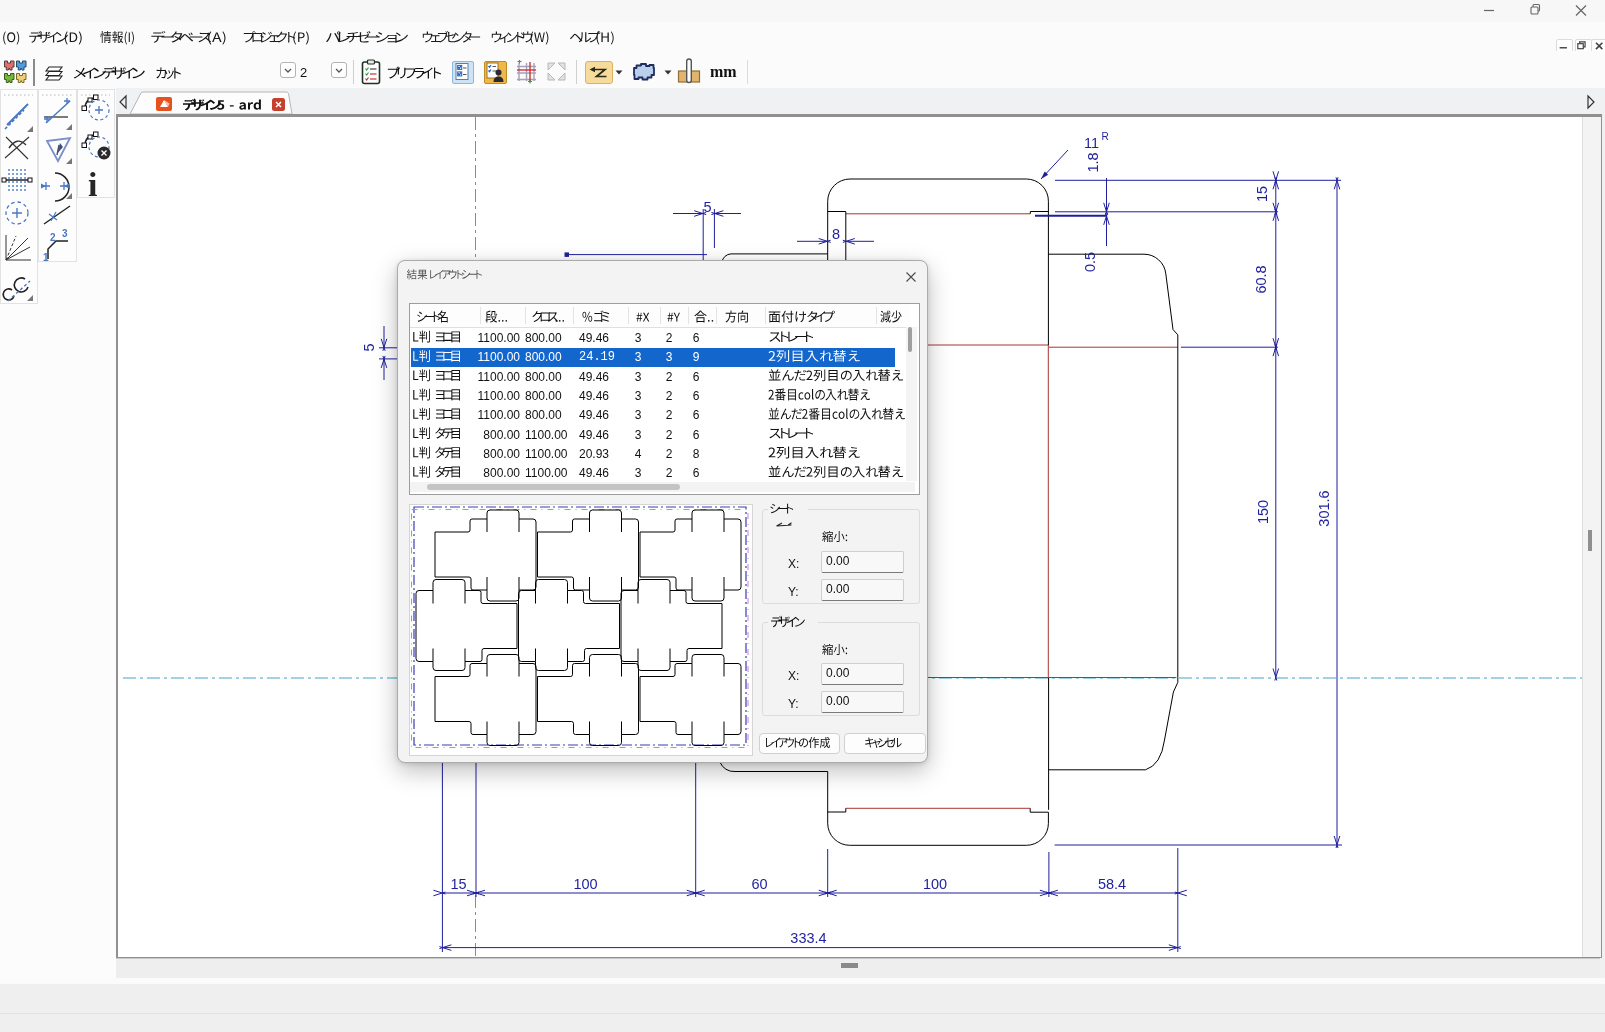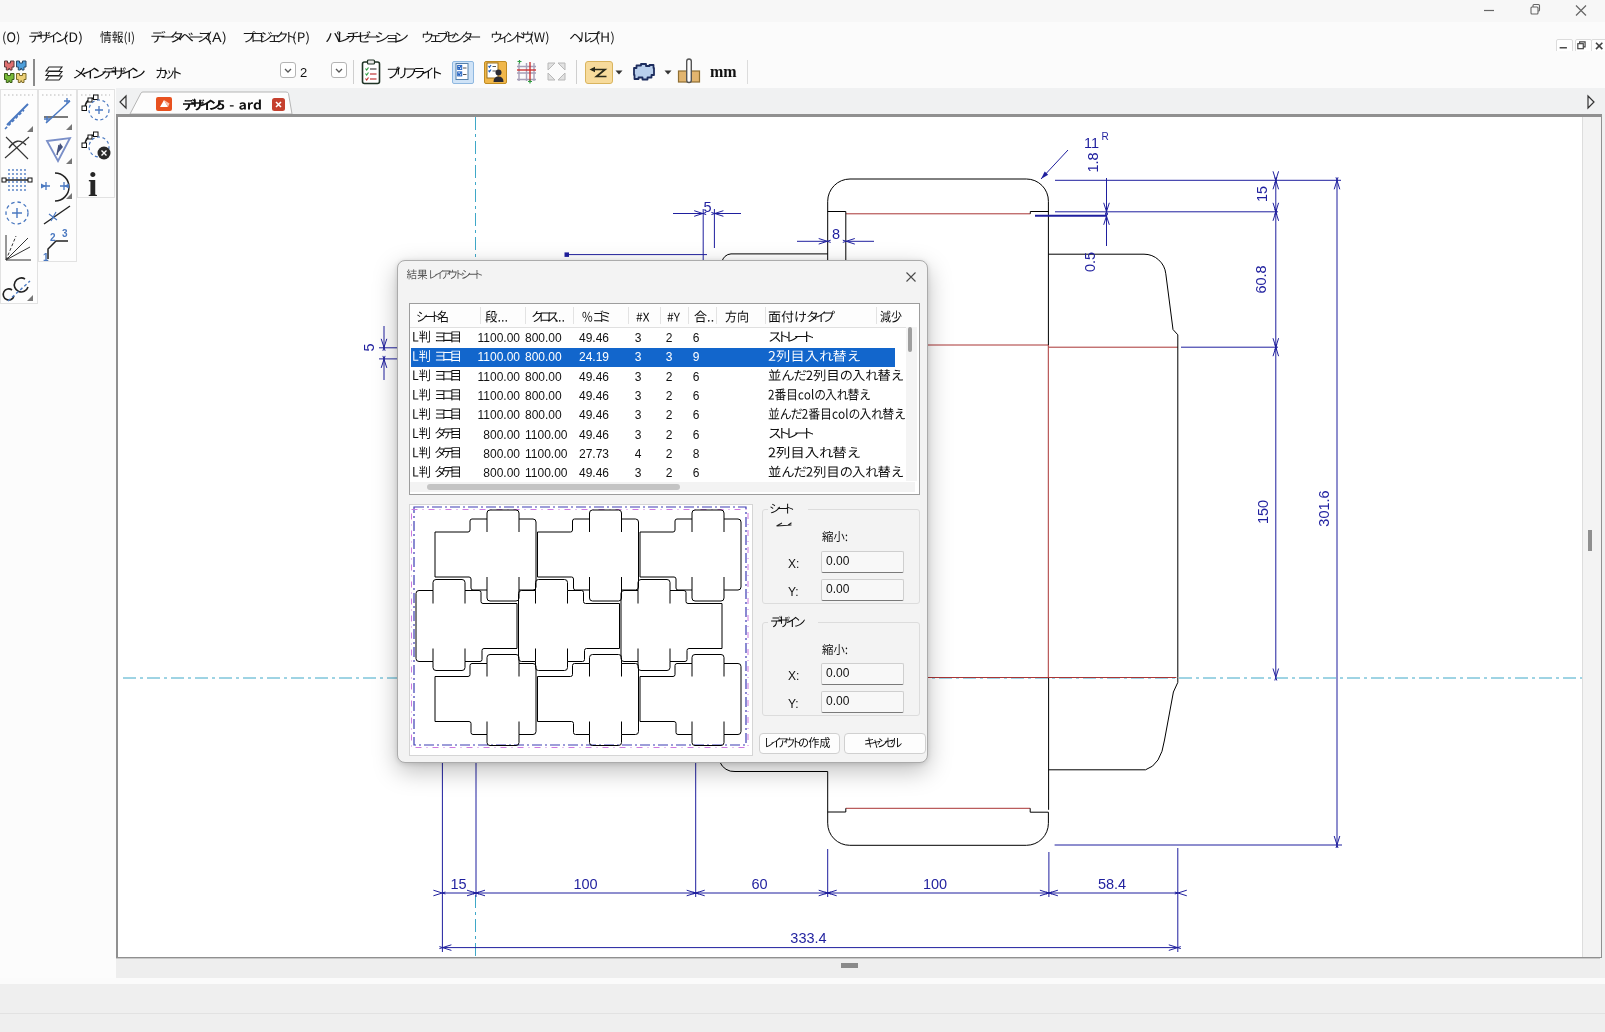--- a/index.html
+++ b/index.html
@@ -545,21 +545,21 @@
 
   <div id="tablenums" style="font-size:12px;color:#111;">
   <div class="abs" style="left:60px;top:70.5px;width:62px;text-align:right;color:#111;">1100.00</div>
   <div class="abs" style="left:127px;top:70.5px;color:#111;">800.00</div>
   <div class="abs" style="left:181px;top:70.5px;color:#111;">49.46</div>
   <div class="abs" style="left:234px;top:70.5px;width:12px;text-align:center;color:#111;">3</div>
   <div class="abs" style="left:265px;top:70.5px;width:12px;text-align:center;color:#111;">2</div>
   <div class="abs" style="left:292px;top:70.5px;width:12px;text-align:center;color:#111;">6</div>
   <div class="abs" style="left:60px;top:89.8px;width:62px;text-align:right;color:#fff;">1100.00</div>
   <div class="abs" style="left:127px;top:89.8px;color:#fff;">800.00</div>
-  <div class="abs" style="left:181px;top:89.8px;color:#fff;">24.19</div>
+  <div class="abs" style="left:181px;top:89.8px;color:#fff;font-family:Liberation Mono, monospace;">24.19</div>
   <div class="abs" style="left:234px;top:89.8px;width:12px;text-align:center;color:#fff;">3</div>
   <div class="abs" style="left:265px;top:89.8px;width:12px;text-align:center;color:#fff;">3</div>
   <div class="abs" style="left:292px;top:89.8px;width:12px;text-align:center;color:#fff;">9</div>
   <div class="abs" style="left:60px;top:109.1px;width:62px;text-align:right;color:#111;">1100.00</div>
   <div class="abs" style="left:127px;top:109.1px;color:#111;">800.00</div>
   <div class="abs" style="left:181px;top:109.1px;color:#111;">49.46</div>
   <div class="abs" style="left:234px;top:109.1px;width:12px;text-align:center;color:#111;">3</div>
   <div class="abs" style="left:265px;top:109.1px;width:12px;text-align:center;color:#111;">2</div>
   <div class="abs" style="left:292px;top:109.1px;width:12px;text-align:center;color:#111;">6</div>
   <div class="abs" style="left:60px;top:128.4px;width:62px;text-align:right;color:#111;">1100.00</div>
@@ -575,21 +575,21 @@
   <div class="abs" style="left:265px;top:147.7px;width:12px;text-align:center;color:#111;">2</div>
   <div class="abs" style="left:292px;top:147.7px;width:12px;text-align:center;color:#111;">6</div>
   <div class="abs" style="left:60px;top:167px;width:62px;text-align:right;color:#111;">800.00</div>
   <div class="abs" style="left:127px;top:167px;color:#111;">1100.00</div>
   <div class="abs" style="left:181px;top:167px;color:#111;">49.46</div>
   <div class="abs" style="left:234px;top:167px;width:12px;text-align:center;color:#111;">3</div>
   <div class="abs" style="left:265px;top:167px;width:12px;text-align:center;color:#111;">2</div>
   <div class="abs" style="left:292px;top:167px;width:12px;text-align:center;color:#111;">6</div>
   <div class="abs" style="left:60px;top:186.3px;width:62px;text-align:right;color:#111;">800.00</div>
   <div class="abs" style="left:127px;top:186.3px;color:#111;">1100.00</div>
-  <div class="abs" style="left:181px;top:186.3px;color:#111;">27.73</div>
+  <div class="abs" style="left:181px;top:186.3px;color:#111;">20.93</div>
   <div class="abs" style="left:234px;top:186.3px;width:12px;text-align:center;color:#111;">4</div>
   <div class="abs" style="left:265px;top:186.3px;width:12px;text-align:center;color:#111;">2</div>
   <div class="abs" style="left:292px;top:186.3px;width:12px;text-align:center;color:#111;">8</div>
   <div class="abs" style="left:60px;top:205.6px;width:62px;text-align:right;color:#111;">800.00</div>
   <div class="abs" style="left:127px;top:205.6px;color:#111;">1100.00</div>
   <div class="abs" style="left:181px;top:205.6px;color:#111;">49.46</div>
   <div class="abs" style="left:234px;top:205.6px;width:12px;text-align:center;color:#111;">3</div>
   <div class="abs" style="left:265px;top:205.6px;width:12px;text-align:center;color:#111;">2</div>
   <div class="abs" style="left:292px;top:205.6px;width:12px;text-align:center;color:#111;">6</div>
   </div>

